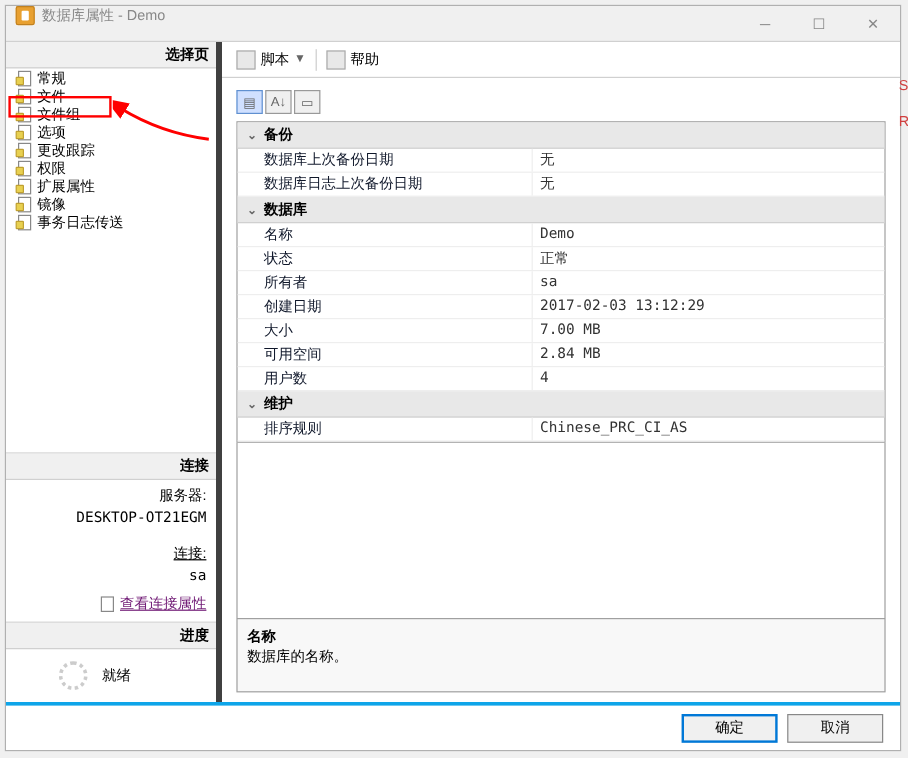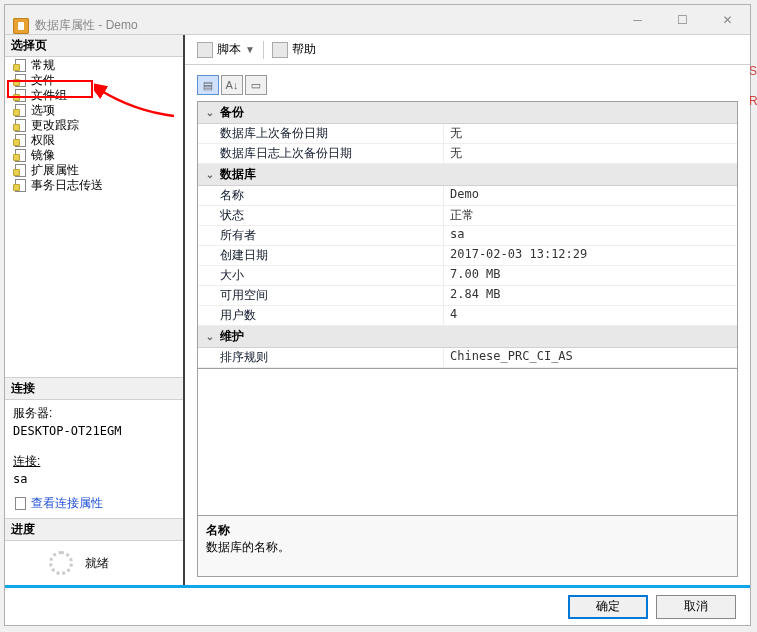--- a/index.html
+++ b/index.html
@@ -1,41 +1,41 @@
 <!DOCTYPE html>
 <html><head>
 <meta charset="utf-8">
 <style>
 * { margin: 0; padding: 0; box-sizing: border-box; font-family: "Microsoft YaHei", "SimSun", sans-serif; font-size: 12px; }
 body { background: #f0f0f0; width: 757px; height: 632px; overflow: hidden; position: relative; }
 
 .window { width: 747px; height: 622px; background: #fff; border: 1px solid #b0b0b0; position: absolute; top: 4px; left: 4px; display: flex; flex-direction: column; }
 
-.titlebar { height: 30px; background: #f0f0f0; display: flex; align-items: flex-end; padding-left: 8px; border-bottom: 1px solid #d0d0d0; }
+.titlebar { height: 30px; background: #f0f0f0; display: flex; align-items: flex-start; padding-left: 8px; border-bottom: 1px solid #d0d0d0; }
 .title-icon { width: 16px; height: 16px; background: #e8a030; border-radius: 2px; margin-right: 6px; box-shadow: inset 0 0 0 1px #c08020; position: relative; }
 .title-icon::after { content: ""; position: absolute; width: 6px; height: 8px; background: #fff; left: 5px; top: 4px; border-radius: 1px; }
 .title-text { color: #888; flex: 1; font-size: 12px; }
 .win-btns { display: flex; }
 .win-btn { width: 45px; height: 29px; display: flex; align-items: center; justify-content: center; color: #888; cursor: default; }
 
 .content { flex: 1; display: flex; overflow: hidden; }
-.sidebar { width: 180px; border-right: 2px solid #404040; display: flex; flex-direction: column; background: #fff; }
+.sidebar { width: 180px; border-right: 5px solid #404040; display: flex; flex-direction: column; background: #fff; text-align: right; }
 .sidebar-section-title { background: #f0f0f0; padding: 2px 6px; font-weight: bold; border-bottom: 1px solid #d0d0d0; }
 .sidebar-list { flex: 0 0 auto; }
 .sidebar-item { display: flex; align-items: center; padding: 1px 4px 1px 8px; cursor: default; line-height: 14px; height: 15px; }
 .page-icon { width: 14px; height: 12px; margin-right: 4px; position: relative; flex-shrink: 0; }
 .page-icon::before { content: ""; position: absolute; width: 9px; height: 11px; background: #fff; border: 1px solid #888; left: 2px; top: 0; }
 .page-icon::after { content: ""; position: absolute; width: 5px; height: 5px; background: #e8d050; border: 1px solid #c0a030; left: 0; top: 5px; border-radius: 1px; }
 
 .highlight-box { position: absolute; border: 2px solid #ff0000; left: 7px; top: 80px; width: 86px; height: 18px; pointer-events: none; z-index: 10; }
 
 .sidebar-spacer { flex: 1; }
 .conn-section, .progress-section { border-top: 1px solid #d0d0d0; }
 .conn-body { padding: 4px 8px; line-height: 18px; }
-.conn-link { color: #1d4ed8; display: inline-flex; align-items: center; margin-top: 6px; }
+.conn-link { color: #701a75; text-decoration: underline; display: inline-flex; align-items: center; margin-top: 6px; }
 .conn-link-icon { width: 14px; height: 12px; margin-right: 4px; display: inline-block; position: relative; }
 .conn-link-icon::before { content: ""; position: absolute; width: 9px; height: 11px; background: #fff; border: 1px solid #888; left: 2px; top: 0; }
 .progress-body { padding: 10px 8px; display: flex; align-items: center; margin-left: 36px; }
 .spinner { width: 24px; height: 24px; border-radius: 50%; border: 3px dotted #ccc; margin-right: 12px; }
 
 .main { flex: 1; display: flex; flex-direction: column; overflow: hidden; }
 .toolbar { height: 30px; border-bottom: 1px solid #d0d0d0; display: flex; align-items: center; padding: 12px 8px; gap: 0; }
 .tb-btn { display: flex; align-items: center; gap: 4px; padding: 2px 4px; cursor: default; }
 .tb-icon { width: 16px; height: 16px; background: #e8e8e8; border: 1px solid #aaa; }
 .tb-sep { width: 1px; height: 18px; background: #ccc; margin: 0 4px; }
@@ -103,25 +103,25 @@
         <div class="sidebar-item">
             <span class="page-icon"></span>
             <span>更改跟踪</span>
           </div>
         <div class="sidebar-item">
             <span class="page-icon"></span>
             <span>权限</span>
           </div>
         <div class="sidebar-item">
             <span class="page-icon"></span>
+            <span>扩展属性</span>
+          </div>
+        <div class="sidebar-item">
+            <span class="page-icon"></span>
             <span>镜像</span>
-          </div>
-        <div class="sidebar-item">
-            <span class="page-icon"></span>
-            <span>扩展属性</span>
           </div>
         <div class="sidebar-item">
             <span class="page-icon"></span>
             <span>事务日志传送</span>
           </div>
       </div>
 
       <div class="sidebar-spacer"></div>
 
       <div class="conn-section">

